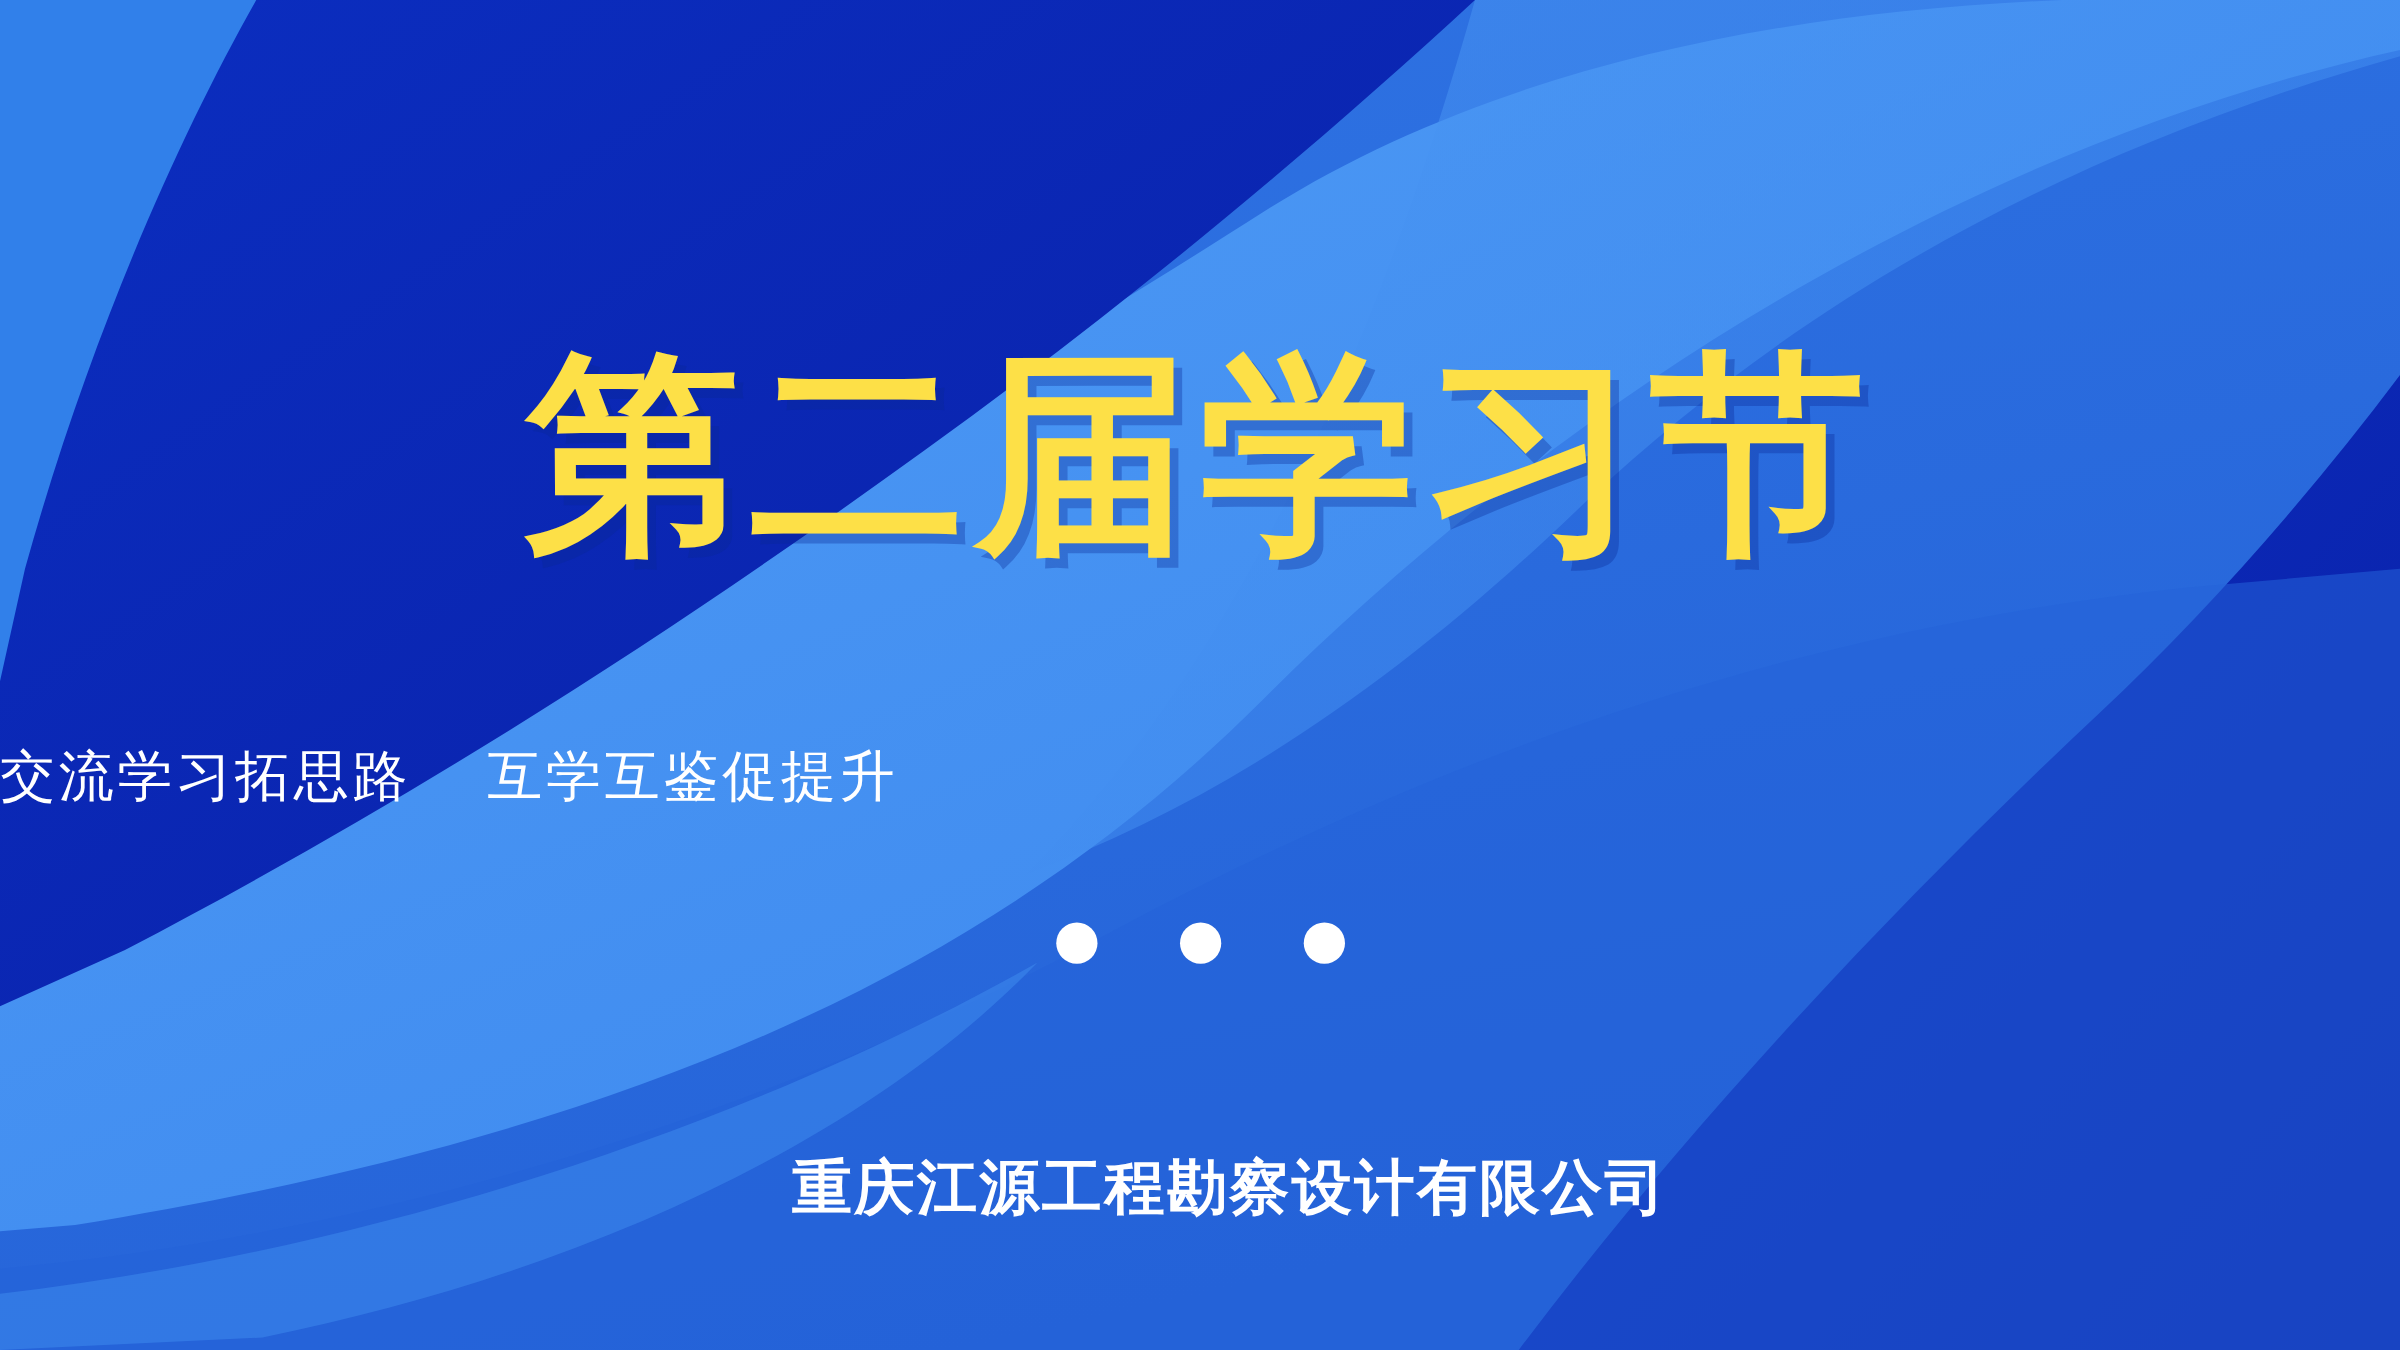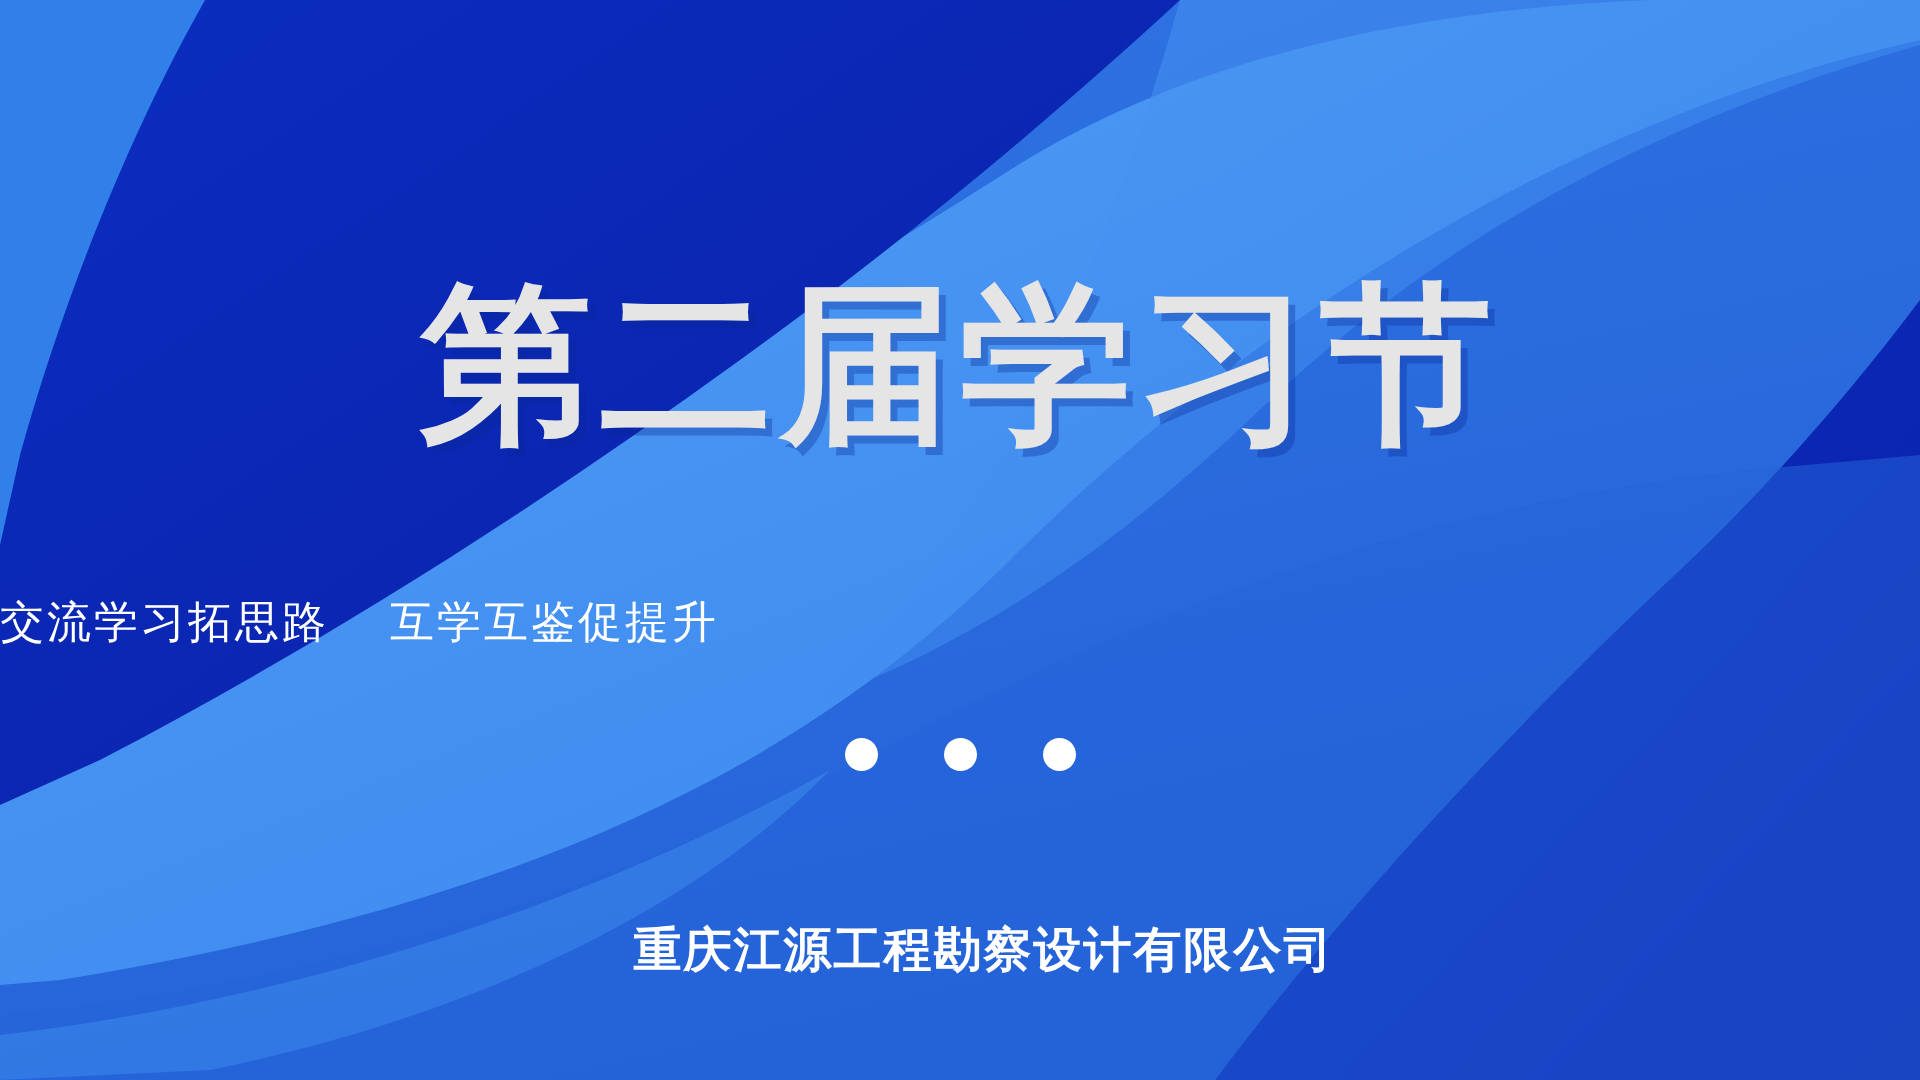--- a/index.html
+++ b/index.html
@@ -41,21 +41,21 @@
 
   .title {
     position: absolute;
     top: 278px;
     left: 0;
     right: 0;
     text-align: center;
     font-size: 172px;
     line-height: 1.0;
     font-weight: 700;
-    color: #e5e5e5;
+    color: #fde047;
     letter-spacing: 8px;
     text-shadow: 7px 8px 0 rgba(10, 40, 150, 0.33);
     white-space: nowrap;
   }
 
   .subtitle {
     position: absolute;
     top: 598px;
     left: 0;
     right: 0;

